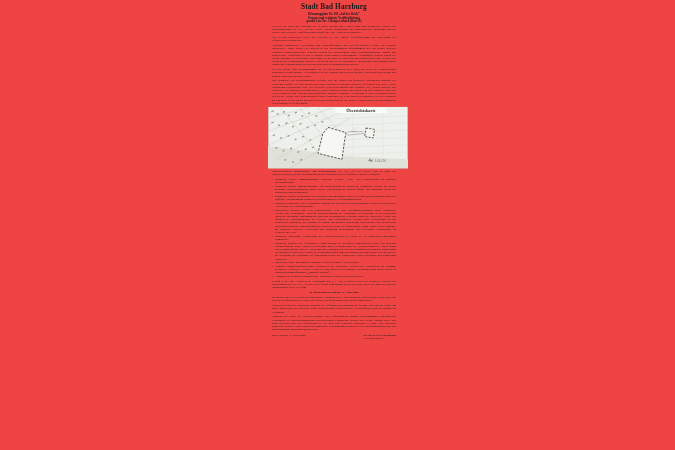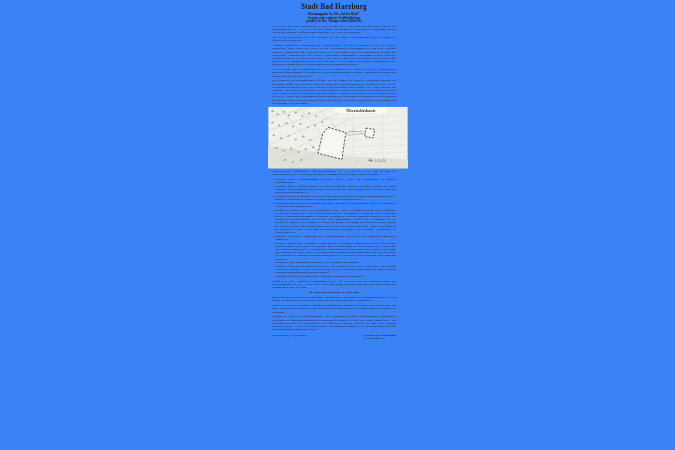--- a/index.html
+++ b/index.html
@@ -1,20 +1,20 @@
 <!DOCTYPE html>
 <html><head>
 <meta charset="utf-8">
 <style>
   html,body{margin:0;padding:0;}
   body{
     width:675px;height:450px;overflow:hidden;background:#ffffff;
     font-family:"Liberation Serif",serif;
   }
-  .page{position:absolute;left:0;top:0;width:675px;height:450px;background:#3b82f6;}
+  .page{position:absolute;left:0;top:0;width:675px;height:450px;background:#ef4444;}
   
   .doc{
     position:absolute;left:272px;top:3px;width:372px;
     transform:scale(0.3333);transform-origin:0 0;
     color:#1b1b1b;
   }
   .title{
     font-size:22px;line-height:24px;font-weight:bold;text-align:center;
     margin:0 0 4px 0;letter-spacing:.3px;
   }

